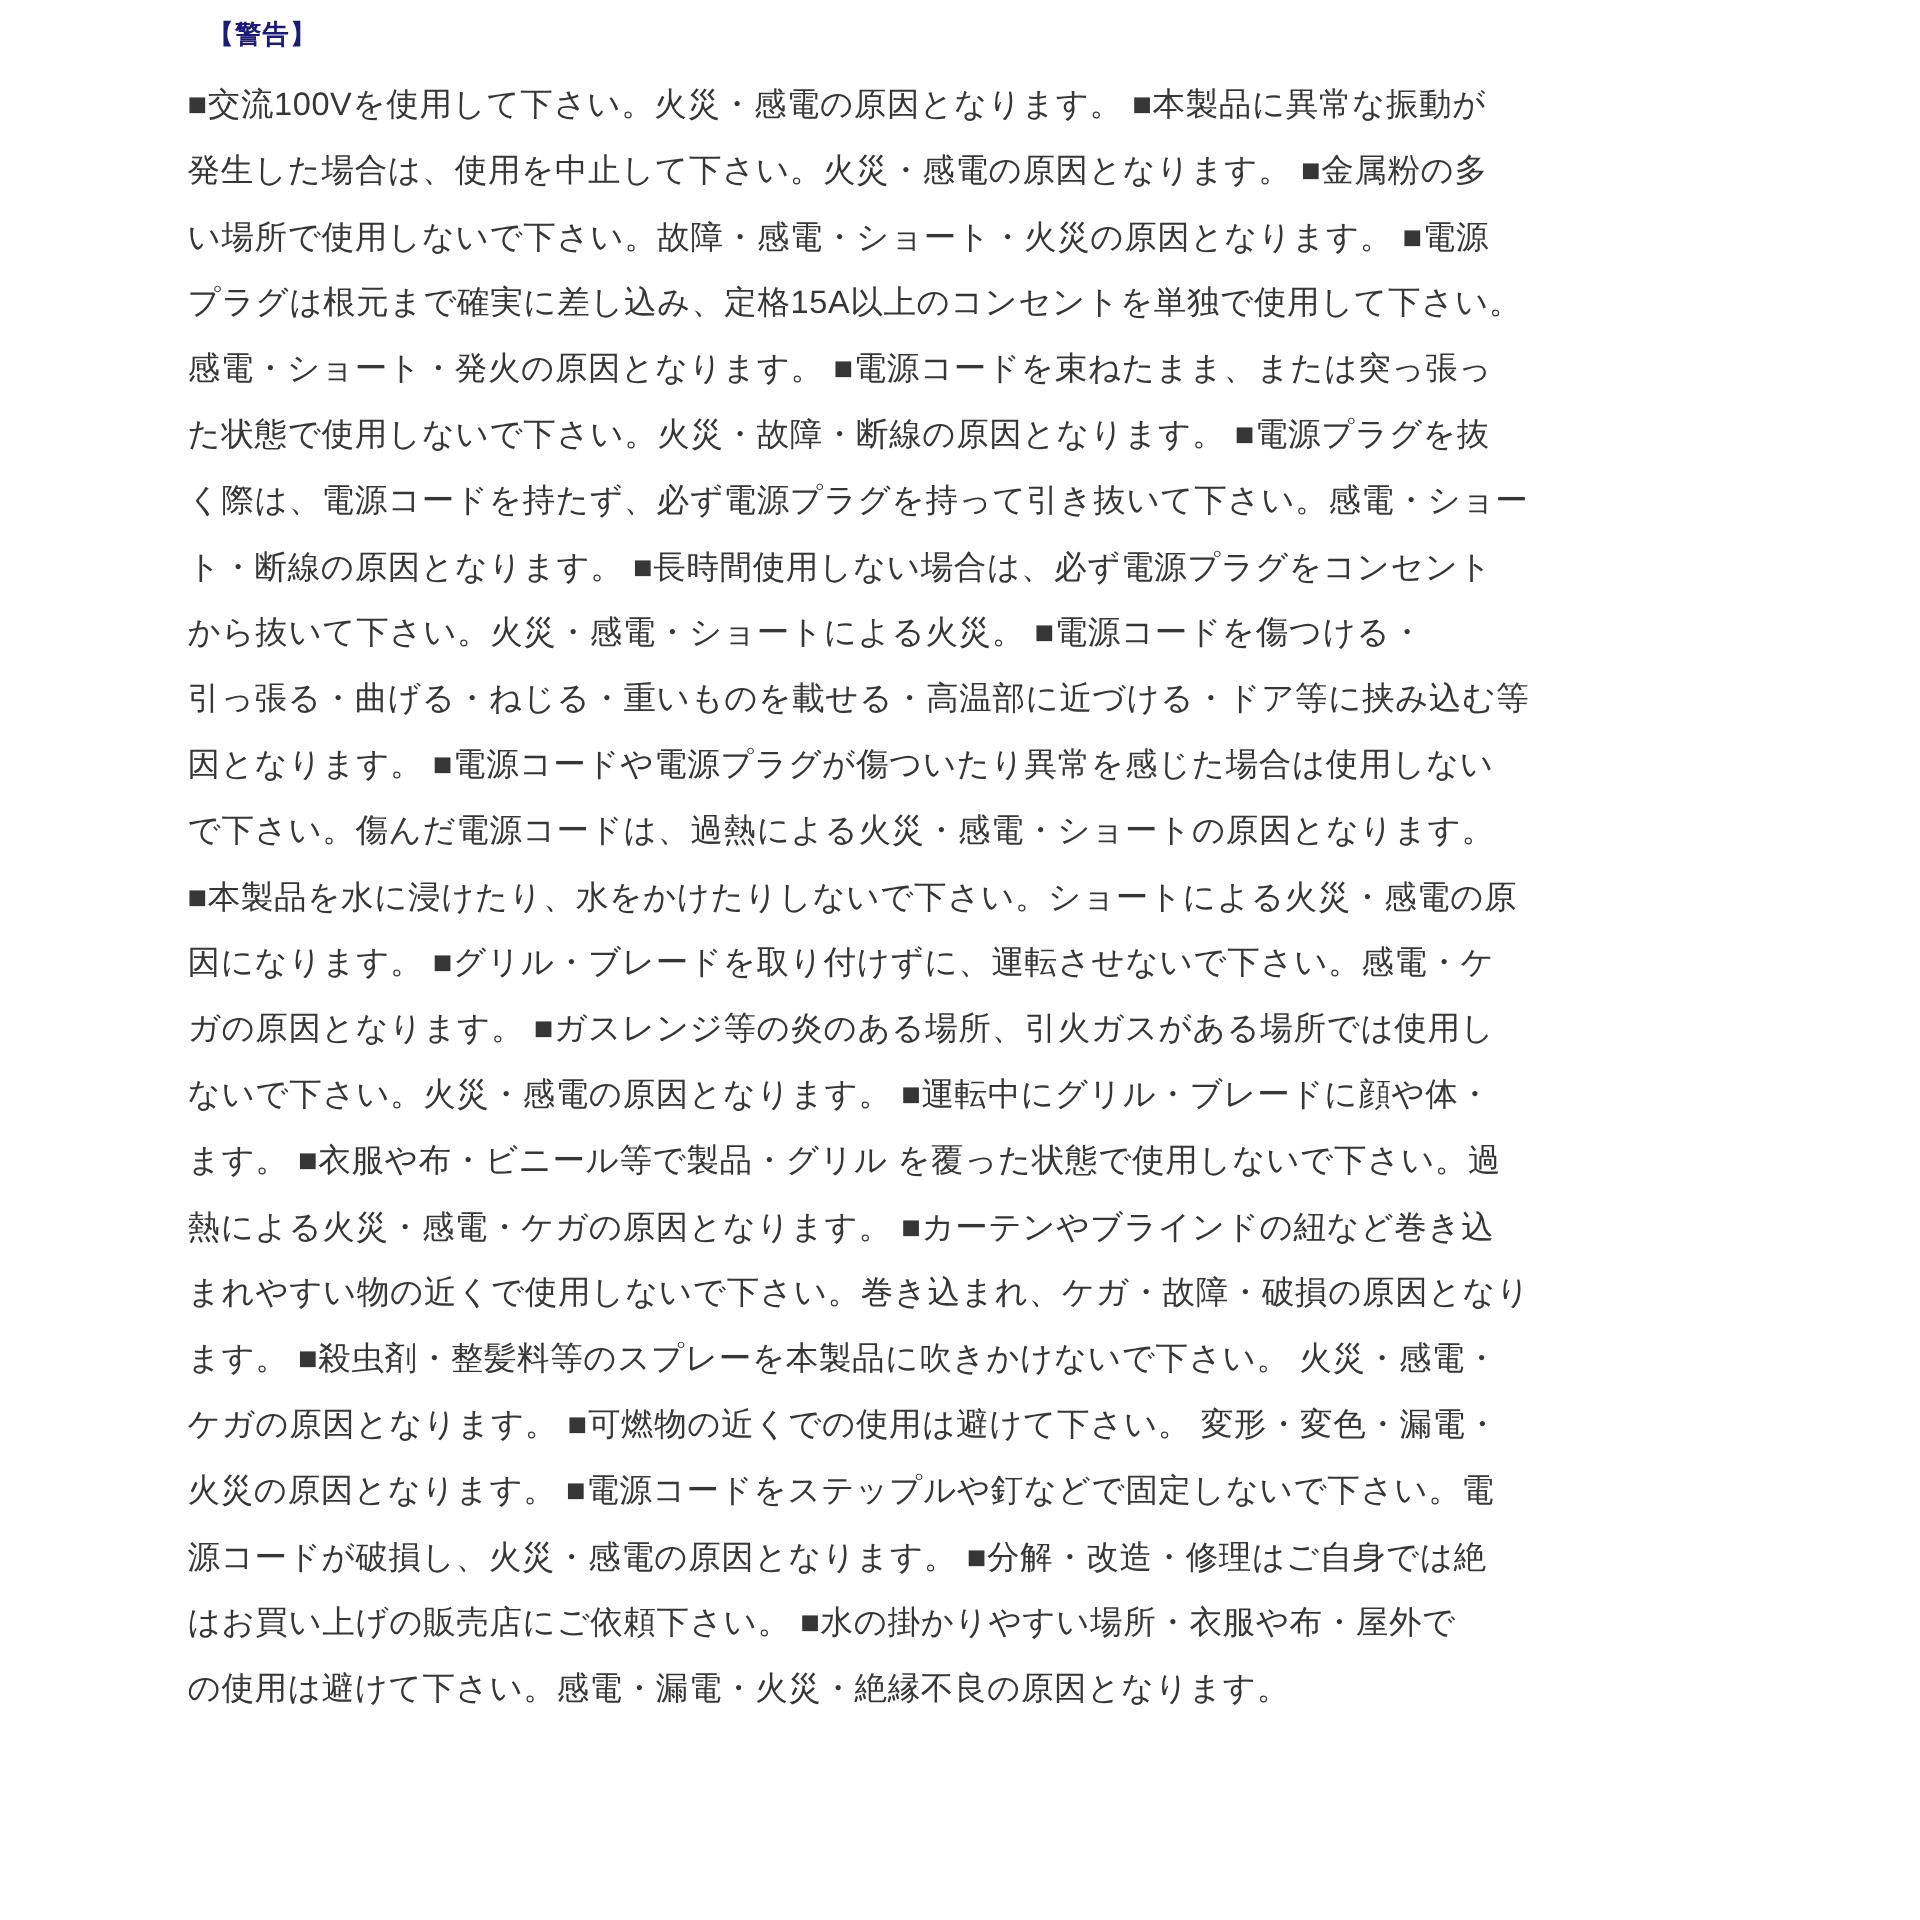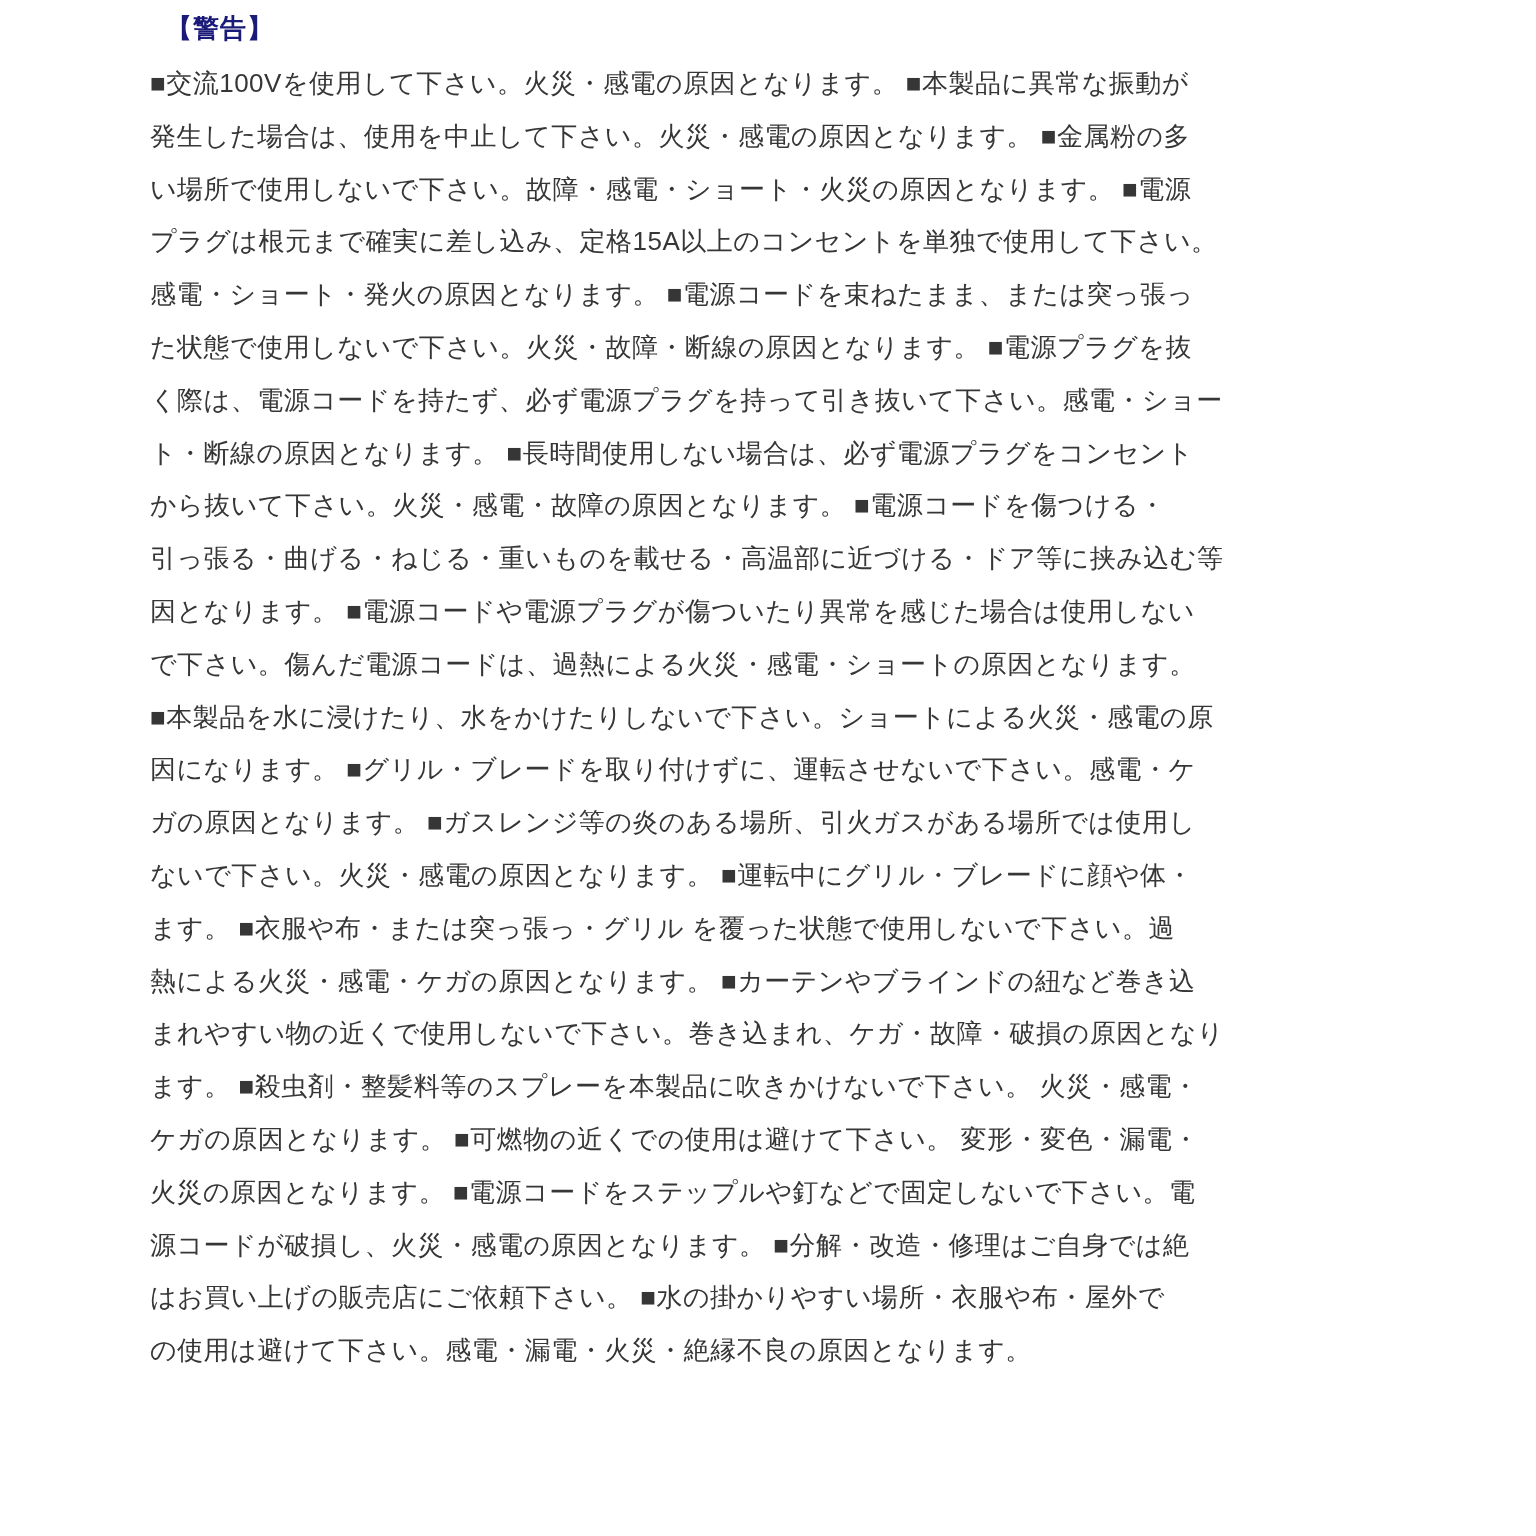--- a/index.html
+++ b/index.html
@@ -13,21 +13,21 @@
   }
   .page {
     position: absolute;
     left: 150px;
     top: 8px;
     width: 1290px;
   }
   .warning-title {
     margin: 0 0 9px 16px;
     color: #1a1a78;
-    font-size: 26px;
+    font-size: 21px;
     font-weight: bold;
     line-height: 40px;
     letter-spacing: 1px;
   }
   .warning-body {
     color: #363636;
     font-size: 26px;
     line-height: 52.8px;
     letter-spacing: 0.5px;
   }
@@ -42,29 +42,29 @@
   <h1 class="warning-title">【警告】</h1>
   <div class="warning-body">
       <div class="line">■交流100Vを使用して下さい。火災・感電の原因となります。 ■本製品に異常な振動が</div>
       <div class="line">発生した場合は、使用を中止して下さい。火災・感電の原因となります。 ■金属粉の多</div>
       <div class="line">い場所で使用しないで下さい。故障・感電・ショート・火災の原因となります。 ■電源</div>
       <div class="line">プラグは根元まで確実に差し込み、定格15A以上のコンセントを単独で使用して下さい。</div>
       <div class="line">感電・ショート・発火の原因となります。 ■電源コードを束ねたまま、または突っ張っ</div>
       <div class="line">た状態で使用しないで下さい。火災・故障・断線の原因となります。 ■電源プラグを抜</div>
       <div class="line">く際は、電源コードを持たず、必ず電源プラグを持って引き抜いて下さい。感電・ショー</div>
       <div class="line">ト・断線の原因となります。 ■長時間使用しない場合は、必ず電源プラグをコンセント</div>
-      <div class="line">から抜いて下さい。火災・感電・故障の原因となります。 ■電源コードを傷つける・</div>
+      <div class="line">から抜いて下さい。火災・感電・ショートによる火災。 ■電源コードを傷つける・</div>
       <div class="line">引っ張る・曲げる・ねじる・重いものを載せる・高温部に近づける・ドア等に挟み込む等</div>
       <div class="line">因となります。 ■電源コードや電源プラグが傷ついたり異常を感じた場合は使用しない</div>
       <div class="line">で下さい。傷んだ電源コードは、過熱による火災・感電・ショートの原因となります。</div>
       <div class="line">■本製品を水に浸けたり、水をかけたりしないで下さい。ショートによる火災・感電の原</div>
       <div class="line">因になります。 ■グリル・ブレードを取り付けずに、運転させないで下さい。感電・ケ</div>
       <div class="line">ガの原因となります。 ■ガスレンジ等の炎のある場所、引火ガスがある場所では使用し</div>
       <div class="line">ないで下さい。火災・感電の原因となります。 ■運転中にグリル・ブレードに顔や体・</div>
-      <div class="line">ます。 ■衣服や布・または突っ張っ・グリル を覆った状態で使用しないで下さい。過</div>
+      <div class="line">ます。 ■衣服や布・ビニール等で製品・グリル を覆った状態で使用しないで下さい。過</div>
       <div class="line">熱による火災・感電・ケガの原因となります。 ■カーテンやブラインドの紐など巻き込</div>
       <div class="line">まれやすい物の近くで使用しないで下さい。巻き込まれ、ケガ・故障・破損の原因となり</div>
       <div class="line">ます。 ■殺虫剤・整髪料等のスプレーを本製品に吹きかけないで下さい。 火災・感電・</div>
       <div class="line">ケガの原因となります。 ■可燃物の近くでの使用は避けて下さい。 変形・変色・漏電・</div>
       <div class="line">火災の原因となります。 ■電源コードをステップルや釘などで固定しないで下さい。電</div>
       <div class="line">源コードが破損し、火災・感電の原因となります。 ■分解・改造・修理はご自身では絶</div>
       <div class="line">はお買い上げの販売店にご依頼下さい。 ■水の掛かりやすい場所・衣服や布・屋外で</div>
       <div class="line">の使用は避けて下さい。感電・漏電・火災・絶縁不良の原因となります。</div>
     </div>
 </div>

